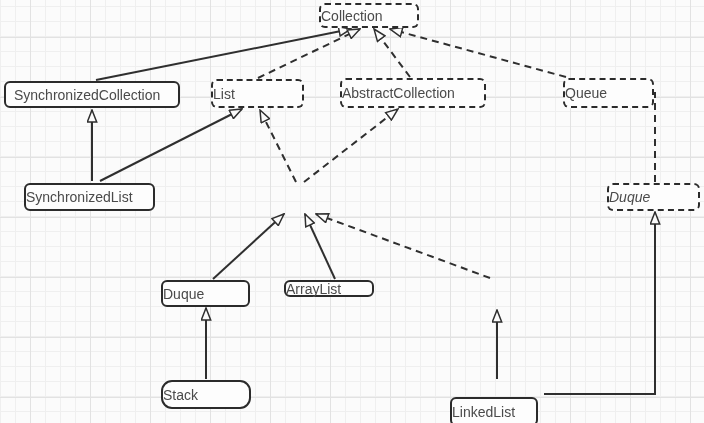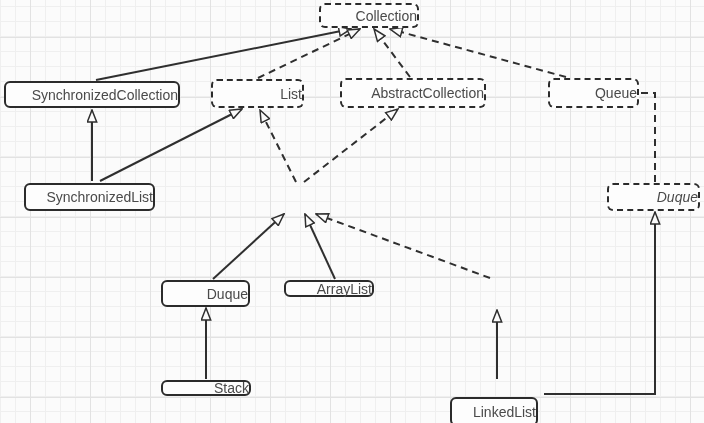--- a/index.html
+++ b/index.html
@@ -18,21 +18,21 @@
     background-size:60px 60px,60px 60px,15px 15px,15px 15px;
     background-position:-30px 0,0 -23px,0 0,0 6px;
   }
   svg.edges{position:absolute;left:0;top:0;width:704px;height:423px;}
   .edge{stroke:#2f2f2f;stroke-width:2;fill:none;}
   .edge.dashed{stroke-dasharray:7 5;}
   .node{
     position:absolute;box-sizing:border-box;
     border:2px solid #2b2b2b;border-radius:6px;
     background:#fdfdfd;
-    display:flex;align-items:center;justify-content:flex-end;
+    display:flex;align-items:center;justify-content:flex-start;
     font-size:14px;color:#4a4a4a;white-space:nowrap;
   }
   .node.dashed{border-style:dashed;}
 </style>
 </head>
 <body>
 
 <div class="canvas">
 
   <svg class="edges">
@@ -54,44 +54,44 @@
     <path class="edge dashed" d="M490 278 L316 214" marker-end="url(#arrow)"></path>
     <path class="edge" d="M206 379 L206 308" marker-end="url(#arrow)"></path>
     <path class="edge" d="M497 379 L497 310" marker-end="url(#arrow)"></path>
     <path class="edge" d="M544 394 L655 394 L655 212" marker-end="url(#arrow)"></path>
     <path class="edge dashed" d="M655 182 L655 93 L625 93" marker-end="url(#arrow)"></path>
   </svg>
 
   <div class="node dashed" style="left:319px;top:3px;width:100px;height:25px;">
       <span>Collection</span>
     </div>
-  <div class="node" style="left:4px;top:81px;width:176px;height:27px;">
+  <div class="node" style="left:4px;top:81px;width:176px;height:27px;padding-left:8px;">
       <span>SynchronizedCollection</span>
     </div>
   <div class="node dashed" style="left:211px;top:79px;width:93px;height:29px;">
       <span>List</span>
     </div>
   <div class="node dashed" style="left:340px;top:78px;width:146px;height:30px;">
       <span>AbstractCollection</span>
     </div>
-  <div class="node dashed" style="left:548px;top:78px;width:91px;height:30px;">
+  <div class="node dashed" style="left:563px;top:78px;width:91px;height:30px;">
       <span>Queue</span>
     </div>
   <div class="node" style="left:24px;top:183px;width:131px;height:28px;">
       <span>SynchronizedList</span>
     </div>
   <div class="node dashed" style="left:607px;top:183px;width:93px;height:28px;font-style:italic;">
       <span>Duque</span>
     </div>
   <div class="node" style="left:161px;top:280px;width:89px;height:27px;">
       <span>Duque</span>
     </div>
   <div class="node" style="left:284px;top:280px;width:90px;height:17px;">
       <span>ArrayList</span>
     </div>
-  <div class="node" style="left:161px;top:380px;width:90px;height:16px;">
+  <div class="node" style="left:161px;top:380px;width:90px;height:29px;border-radius:11px;">
       <span>Stack</span>
     </div>
   <div class="node" style="left:450px;top:380px;width:88px;height:29px;margin-top:17px;">
       <span>LinkedList</span>
     </div>
 
 </div>
 
 </body></html>

